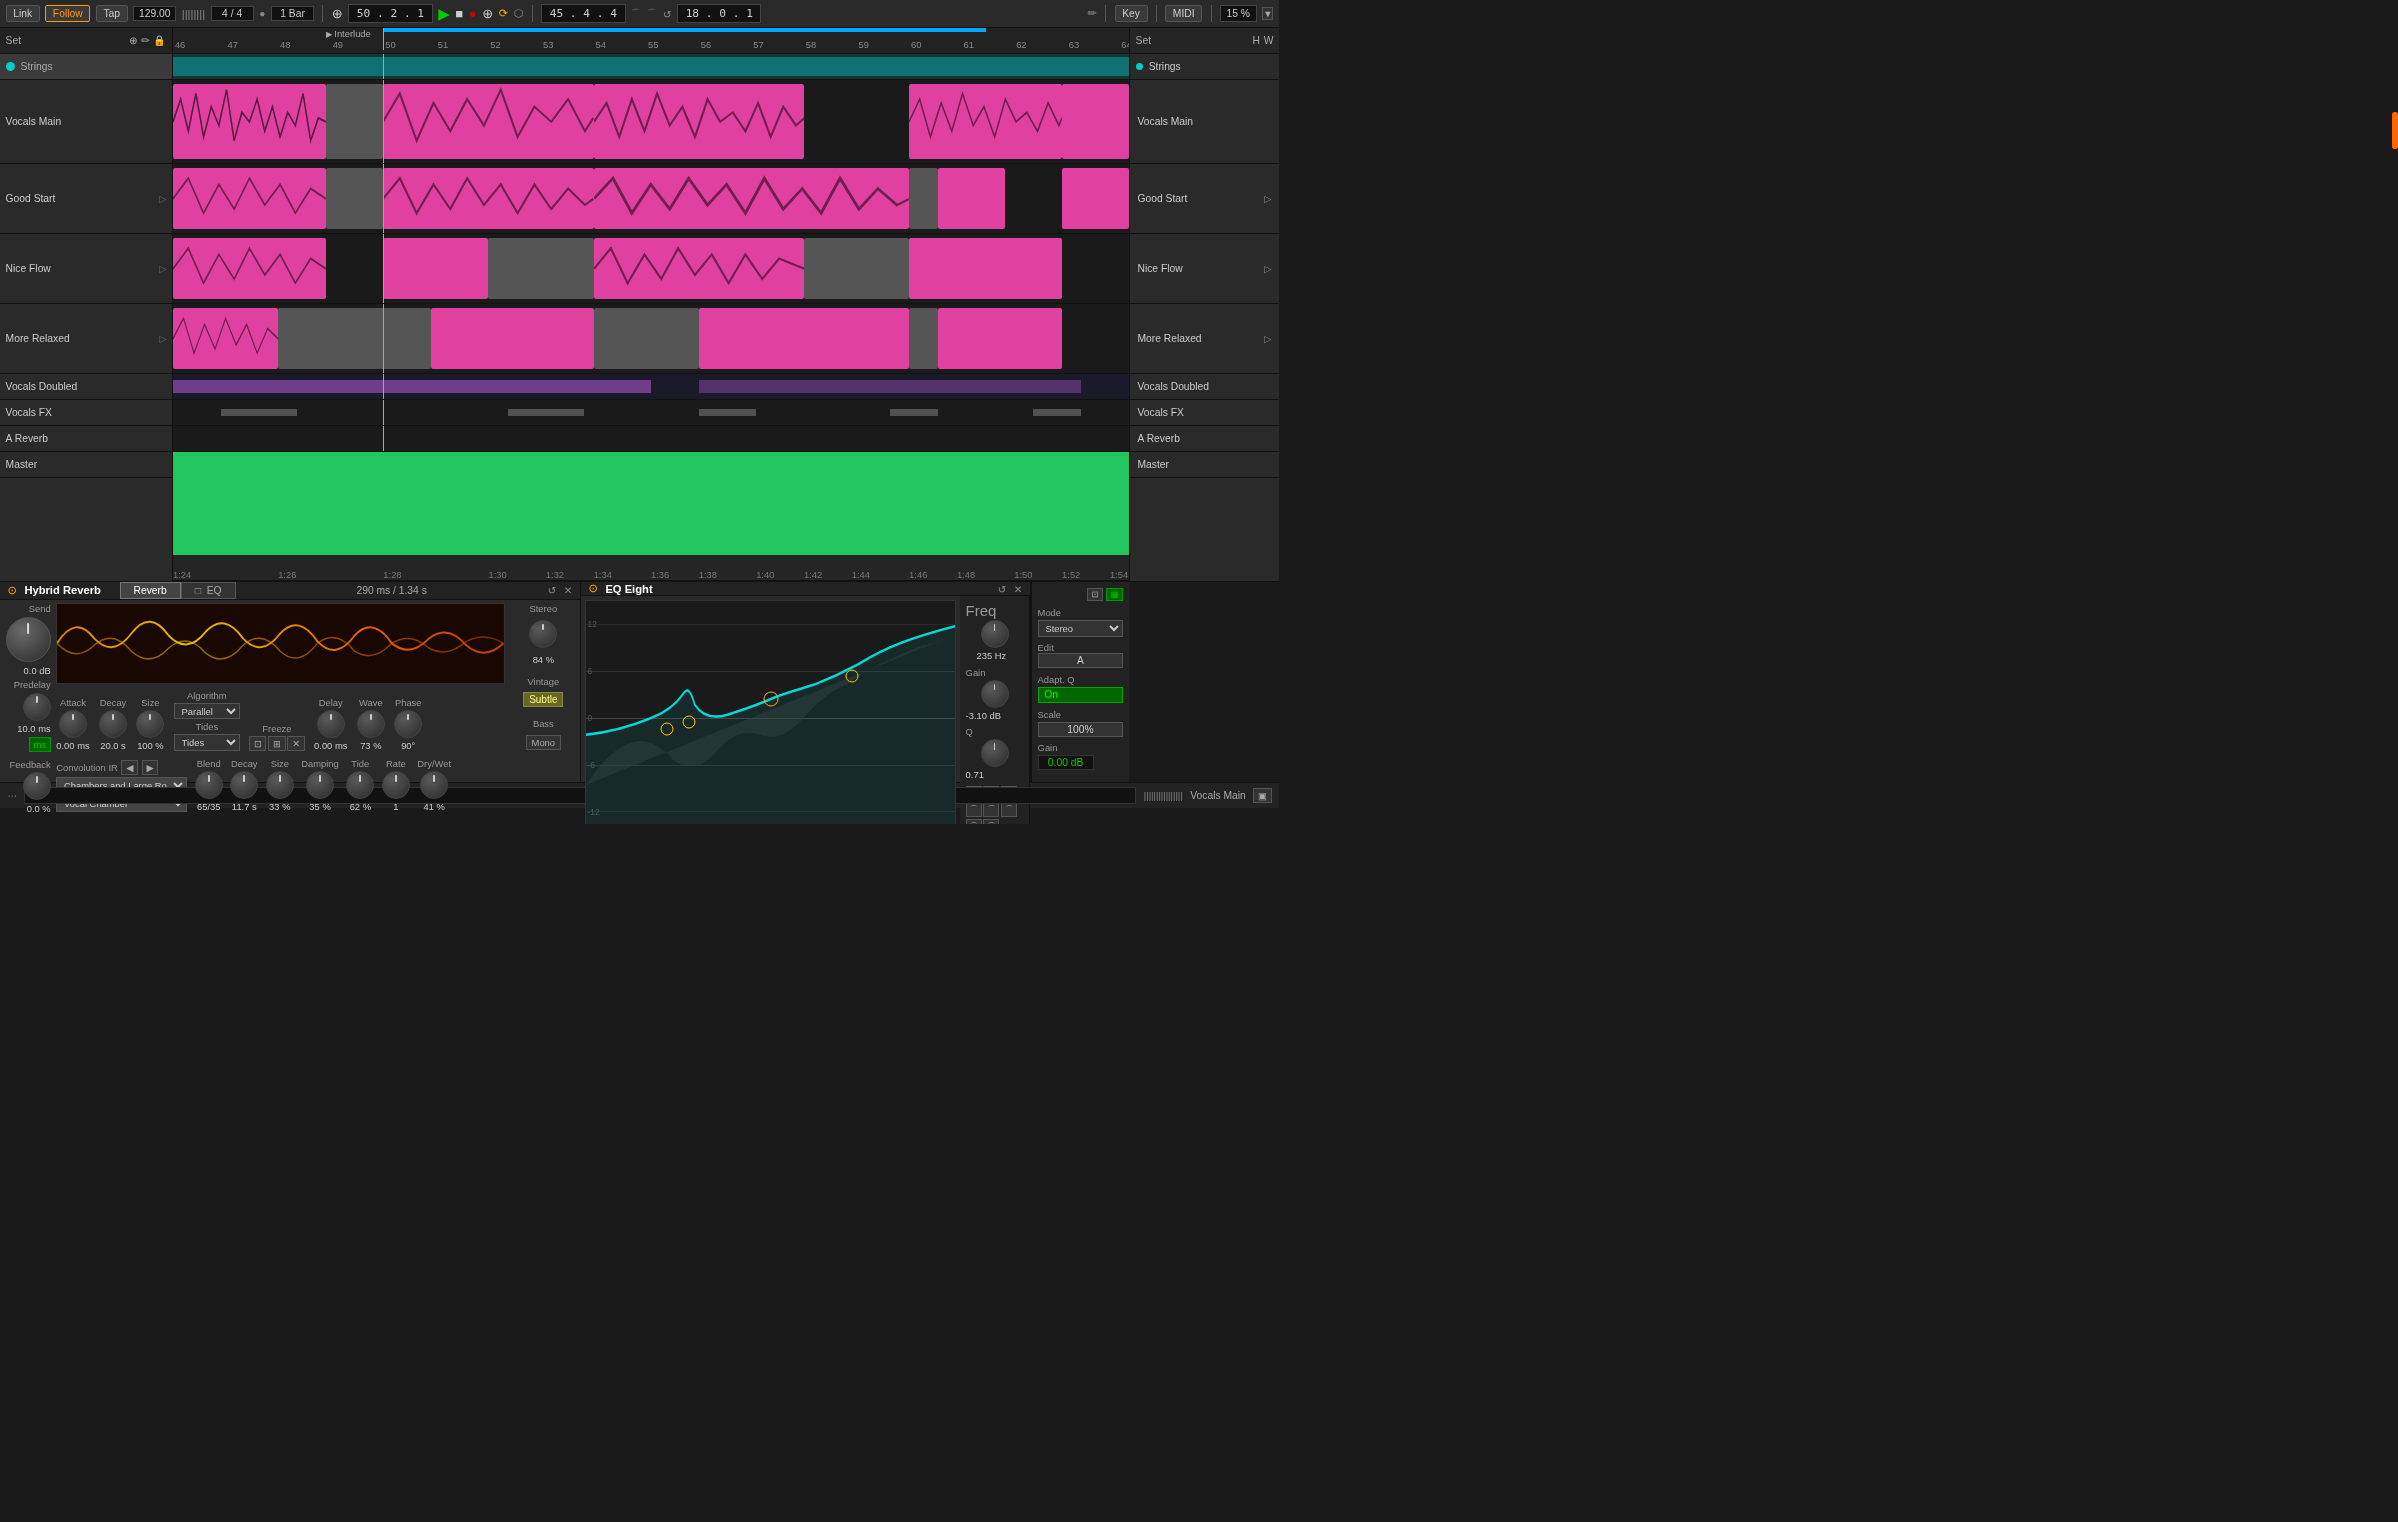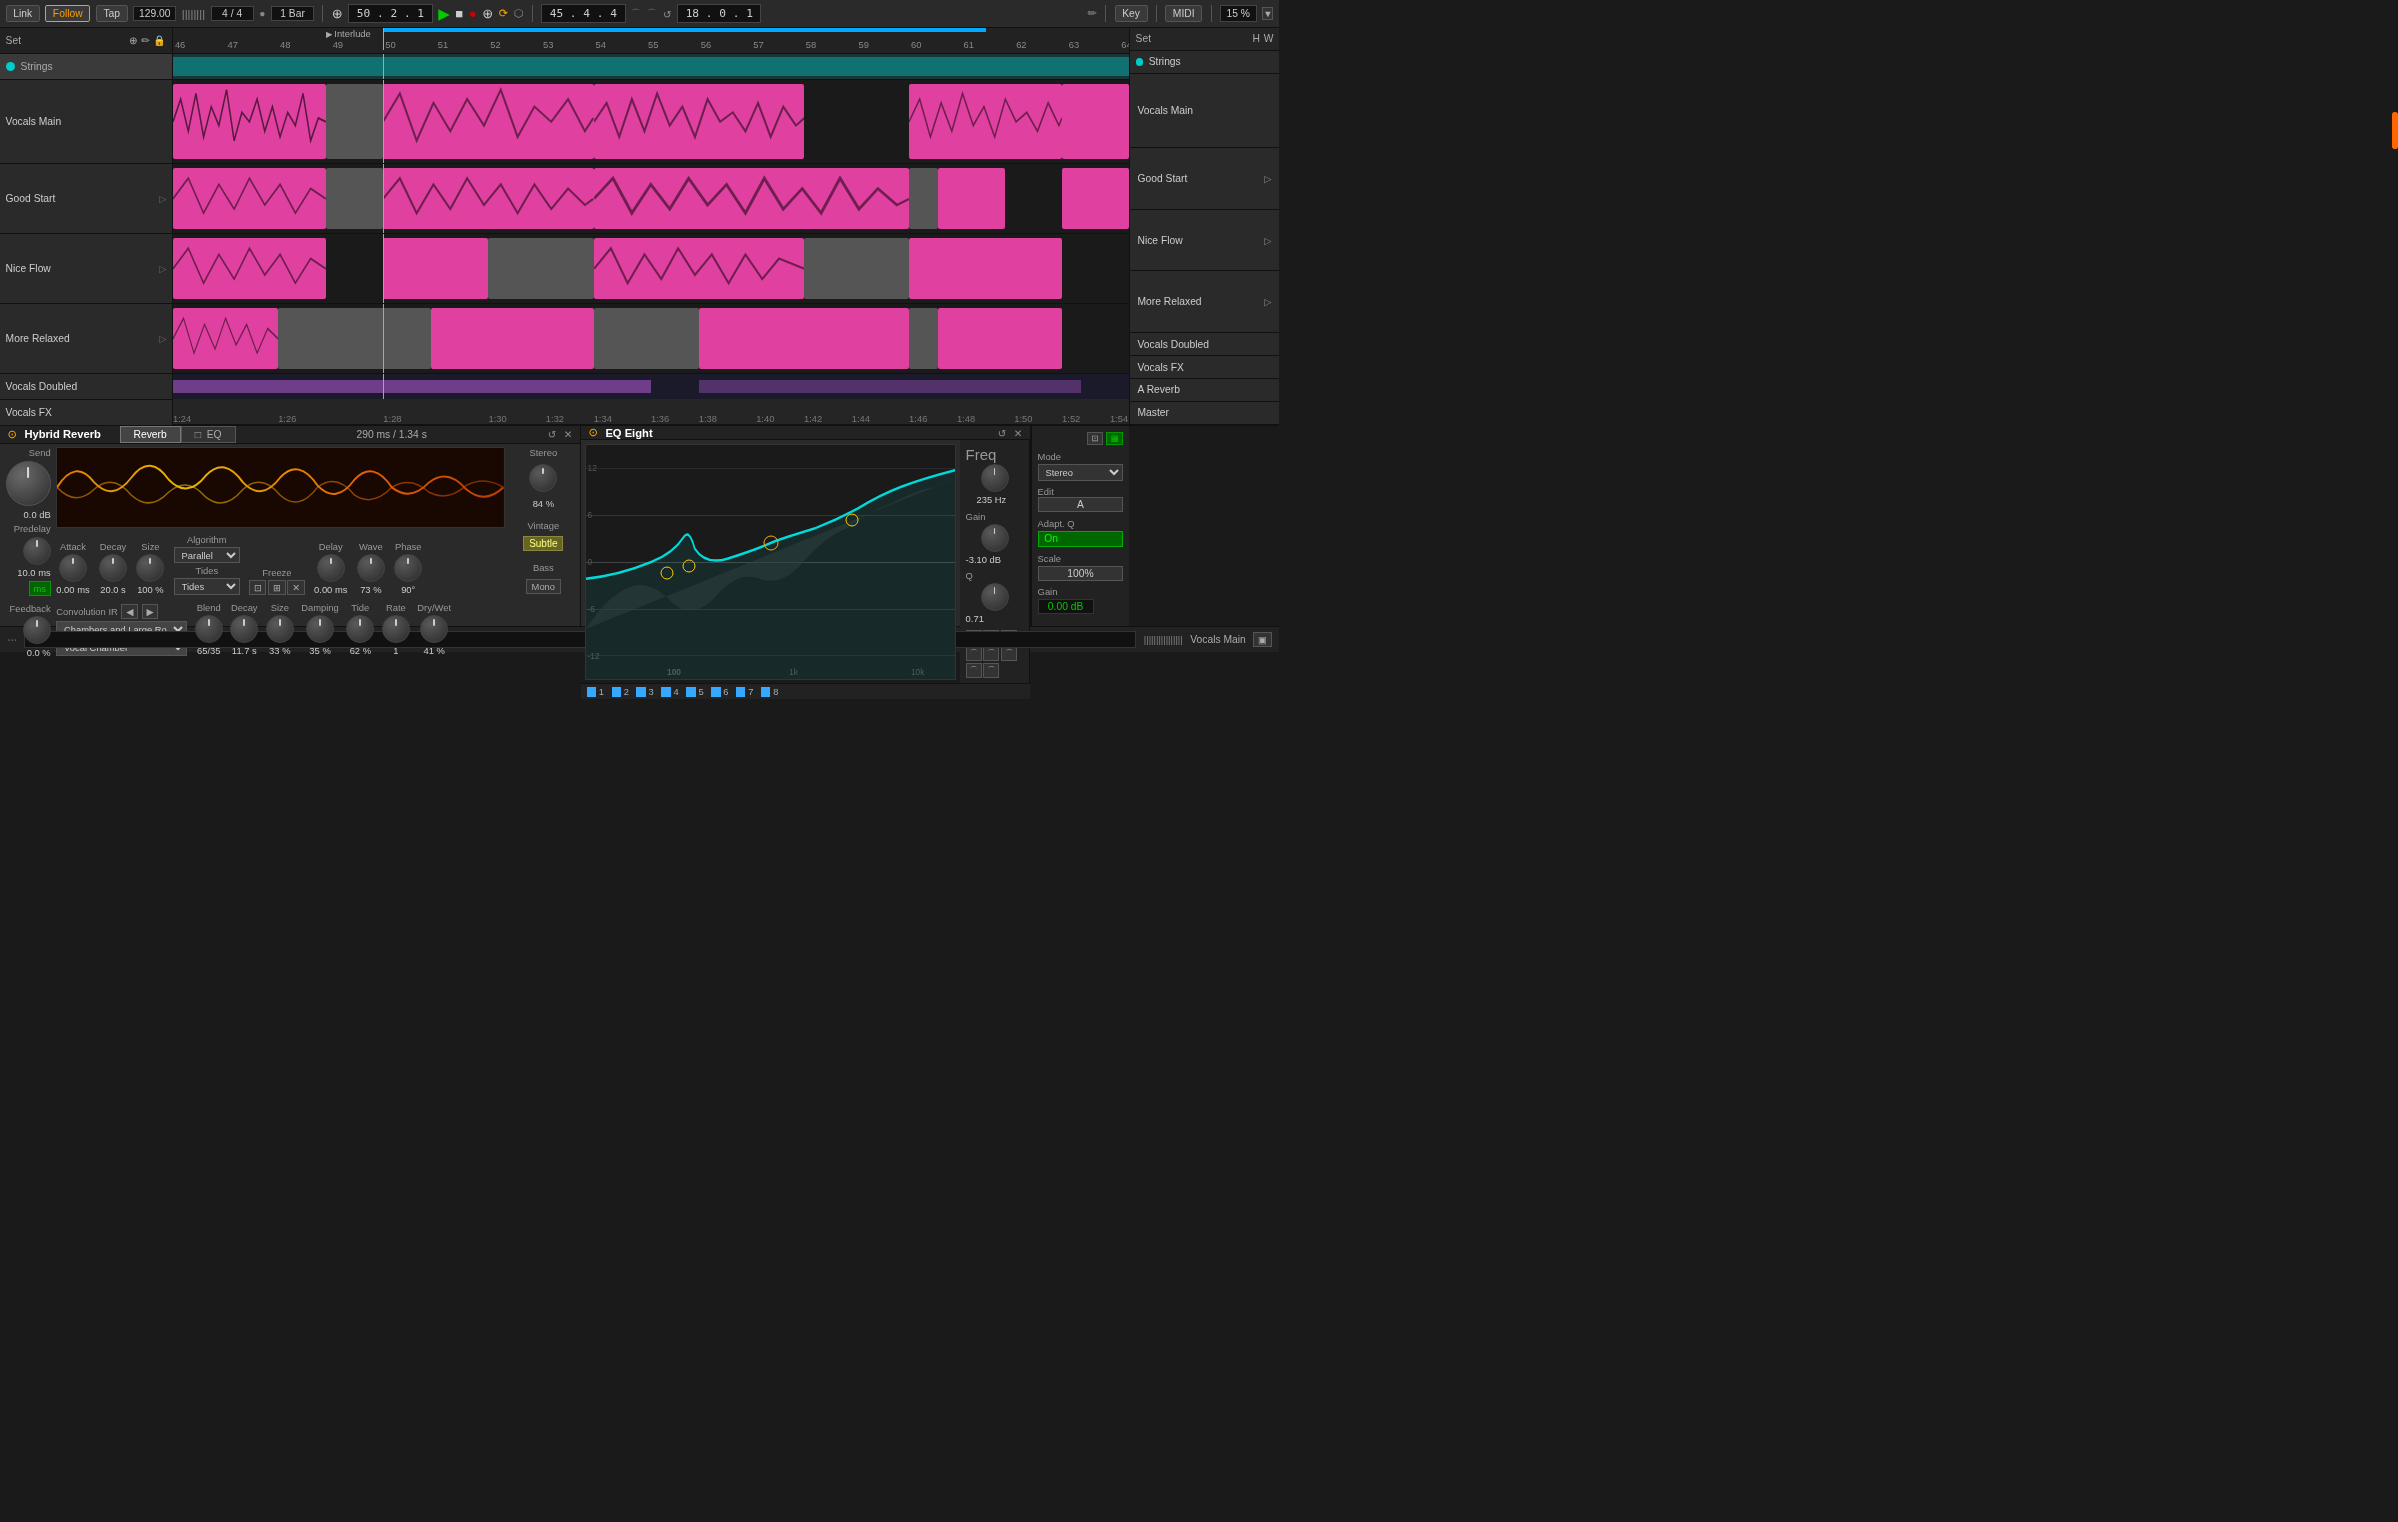--- a/index.html
+++ b/index.html
@@ -55,21 +55,21 @@
       font-family: monospace;
       min-width: 75px;
       text-align: center;
     }
     .toolbar-right { margin-left: auto; display: flex; align-items: center; gap: 5.6px; }
     .zoom-display { background: #111; border: 0.9px solid #444; color: #ccc; padding: 1.9px 5.6px; font-size: 10.3px; }
 
     
     .arrangement-area {
       display: flex;
-      height: 397px;
+      height: 553px;
       background: #22c55e;
     }
 
     
     .track-list {
       width: 173px;
       background: #2a2a2a;
       border-right: 0.9px solid #111;
       flex-shrink: 0;
     }

